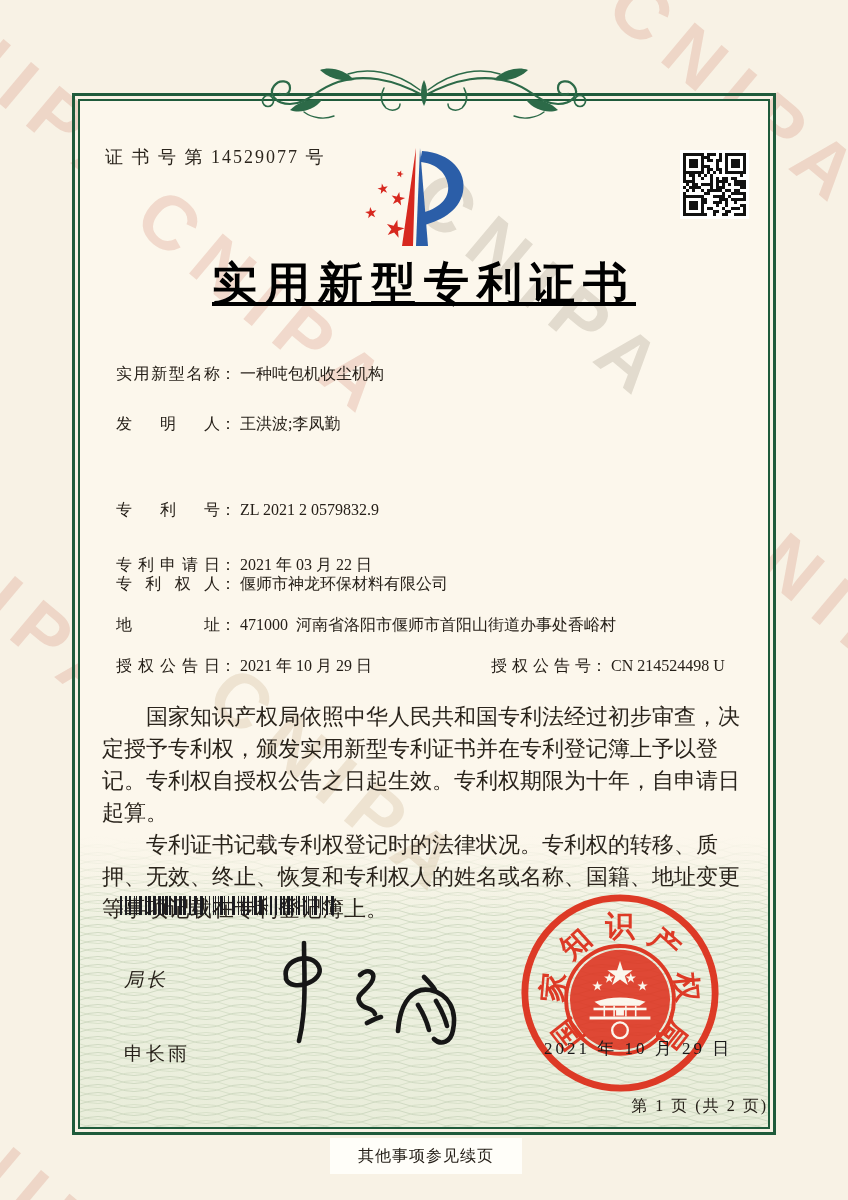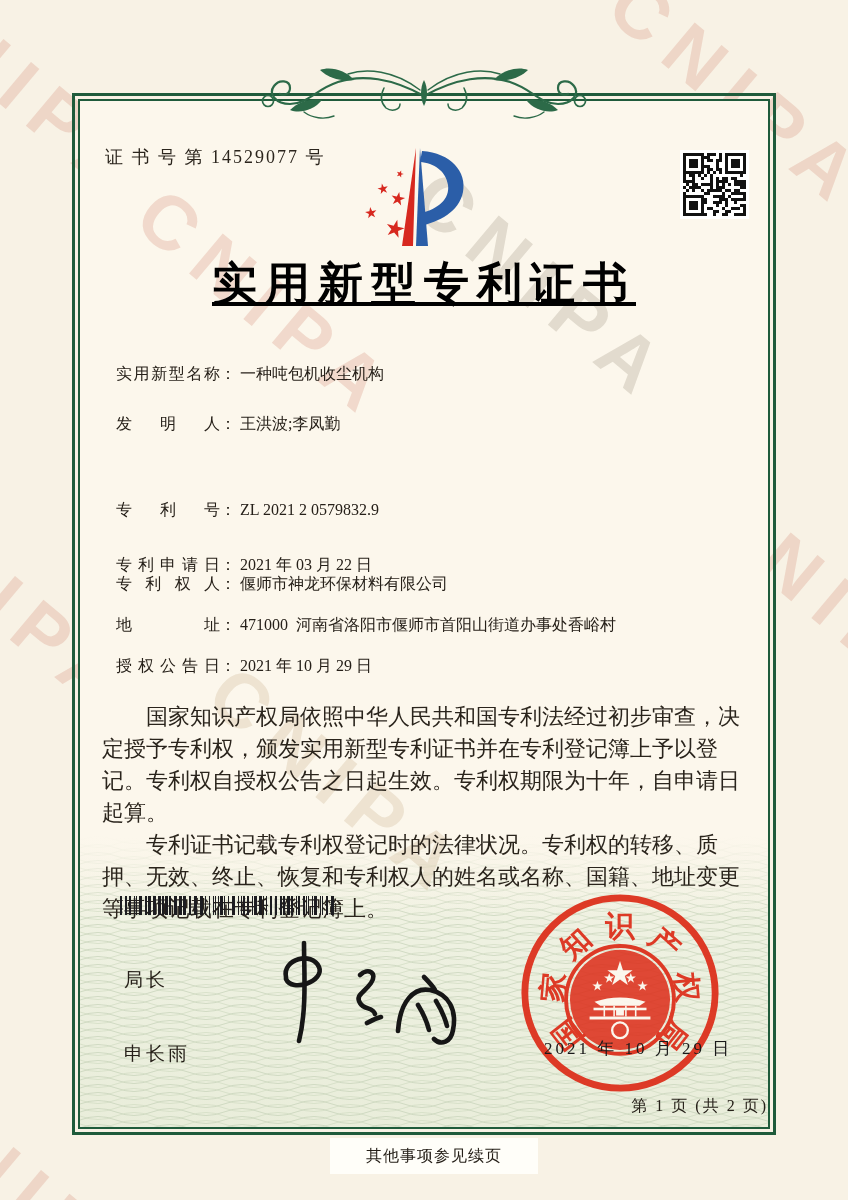--- a/index.html
+++ b/index.html
@@ -48,32 +48,32 @@
   .colon { display:inline-block; }
   .val { white-space:pre; }
   .pair2 { position:absolute; left:375px; top:0; }
 
   .paras { position:absolute; left:22px; top:600px; width:648px; font-size:22px;
            line-height:32px; color:#2a241c; }
   .paras p { text-indent:2em; }
 
   .barcode { position:absolute; left:40px; top:795px; z-index:5; }
 
-  .director-title { position:absolute; left:44px; top:866px; font-size:19px; letter-spacing:3px; z-index:5; }
+  .director-title { position:absolute; left:44px; top:866px; font-size:19px; letter-spacing:3px; z-index:5;font-style:italic; }
   .director-name  { position:absolute; left:44px; top:940px; font-size:19px; letter-spacing:3px; z-index:5; }
   .signature { position:absolute; left:168px; top:832px; z-index:5; }
 
   .seal { position:absolute; left:437px; top:789px; z-index:5; opacity:0.94; }
   .seal-date { position:absolute; left:443px; top:936px; width:230px; text-align:center;
                font-size:17px; letter-spacing:3px; color:#191919; z-index:6; white-space:pre; }
 
   .page-num { position:absolute; left:0; top:995px; width:100%; text-align:right;
               font-size:16px; letter-spacing:2px; z-index:5; }
 
-  .note-box { position:absolute; left:330px; top:1138px; width:208px; height:36px;
+  .note-box { position:absolute; left:330px; top:1138px; width:192px; height:36px;
               background:#fffef9; text-align:center; line-height:36px; font-size:16px;
               letter-spacing:1px; z-index:3; }
 
   .ornament { position:absolute; left:234px; top:66px; z-index:3; }
 </style>
 </head>
 <body>
 
 <div class="page">
 
@@ -459,20 +459,24 @@
           <span class="lbl">专利权人</span><span class="colon">：</span>
           <span class="val">偃师市神龙环保材料有限公司</span>
         </div>
         <div class="row" style="top:511px;">
           <span class="lbl">地址</span><span class="colon">：</span>
           <span class="val">471000  河南省洛阳市偃师市首阳山街道办事处香峪村</span>
         </div>
         <div class="row" style="top:528px; position:absolute;margin-top:24px;">
           <span class="lbl">授权公告日</span><span class="colon">：</span>
           <span class="val">2021 年 10 月 29 日</span>
+          <span class="pair2">
+            <span class="lbl lbl2">授权公告号</span><span class="colon">：</span>
+            <span class="val">CN 214524498 U</span>
+          </span>
         </div>
 
         <div class="paras">
           <p>国家知识产权局依照中华人民共和国专利法经过初步审查，决定授予专利权，颁发实用新型专利证书并在专利登记簿上予以登记。专利权自授权公告之日起生效。专利权期限为十年，自申请日起算。</p>
           <p>专利证书记载专利权登记时的法律状况。专利权的转移、质押、无效、终止、恢复和专利权人的姓名或名称、国籍、地址变更等事项记载在专利登记簿上。</p>
         </div>
 
         <svg class="barcode" id="barcode" width="218" height="19" xmlns="http://www.w3.org/2000/svg">
             <rect x="0" y="0" width="2" height="19" fill="#1c1c20"></rect>
             <rect x="5" y="0" width="2" height="19" fill="#1c1c20"></rect>

